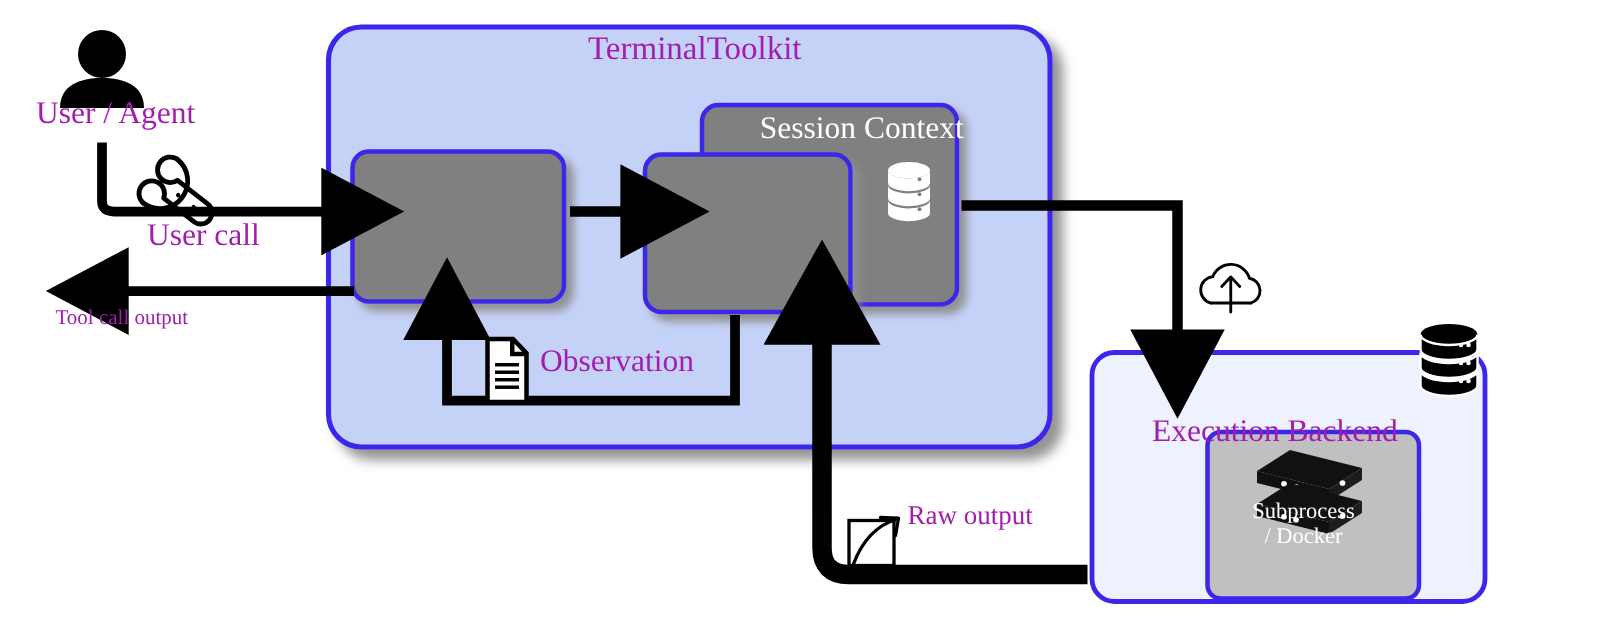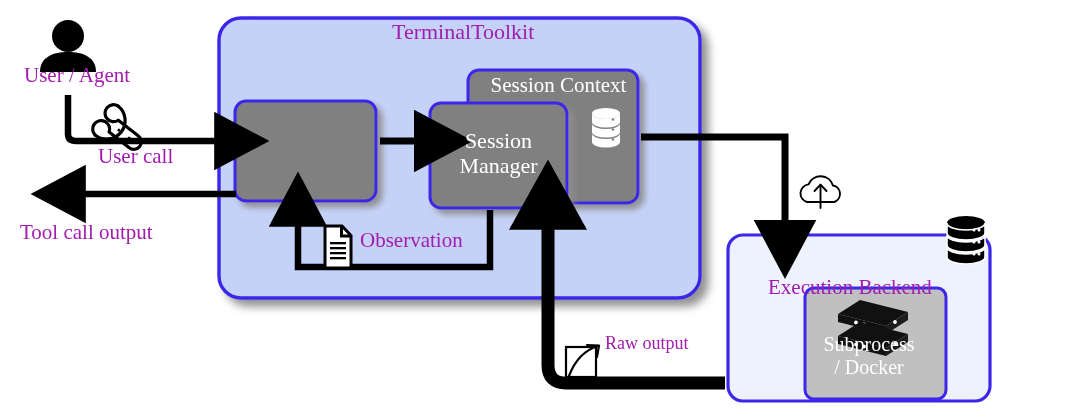--- a/index.html
+++ b/index.html
@@ -177,32 +177,30 @@
       <rect x="0" y="4" width="30" height="30" fill="none" stroke="#000000" stroke-width="2.2"></rect>
       <path d="M3,33 C9,17 19,7 32,3" fill="none" stroke="#000000" stroke-width="2.2" stroke-linecap="round"></path>
       <path d="M21,2 L33,2.5 L31,14" fill="none" stroke="#000000" stroke-width="2.2" stroke-linecap="round" stroke-linejoin="round"></path>
     </g>
   </svg>
 
   <div class="txt" style="left:24px; top:64px; font-size:21px;">User / Agent</div>
 
   <div class="txt" style="left:98px; top:145px; font-size:21px;">User call</div>
 
-  <div class="txt" style="left:20px; top:205px; font-size:21px;margin-top:16px;">Tool call output</div>
+  <div class="txt" style="left:37px; top:205px; font-size:14px;">Tool call output</div>
 
   <div class="txt" style="left:392px; top:20px; font-size:22px;">TerminalToolkit</div>
 
 
-  <div class="boxlabel" style="left:430px; top:128px; width:137px; font-size:22px;">Session
-Manager</div>
-
-  <div class="boxlabel" style="left:468px; top:74px; width:181px; font-size:21px;">Session Context</div>
+
+  <div class="boxlabel" style="left:468px; top:74px; width:181px; font-size:21px;padding-left:16px;">Session Context</div>
 
   <div class="txt" style="left:360px; top:229px; font-size:21px;text-align:right;">Observation</div>
 
   <div class="txt" style="left:605px; top:334px; font-size:18px;">Raw output</div>
 
   <div class="txt" style="left:768px; top:243px; font-size:21px;margin-top:33px;">Execution Backend</div>
 
-  <div class="boxlabel" style="left:805px; top:333px; width:128px; font-size:20px;">Subprocess
+  <div class="boxlabel" style="left:805px; top:333px; width:128px; font-size:15px;">Subprocess
 / Docker</div>
 
 </div>
 
 </body></html>

